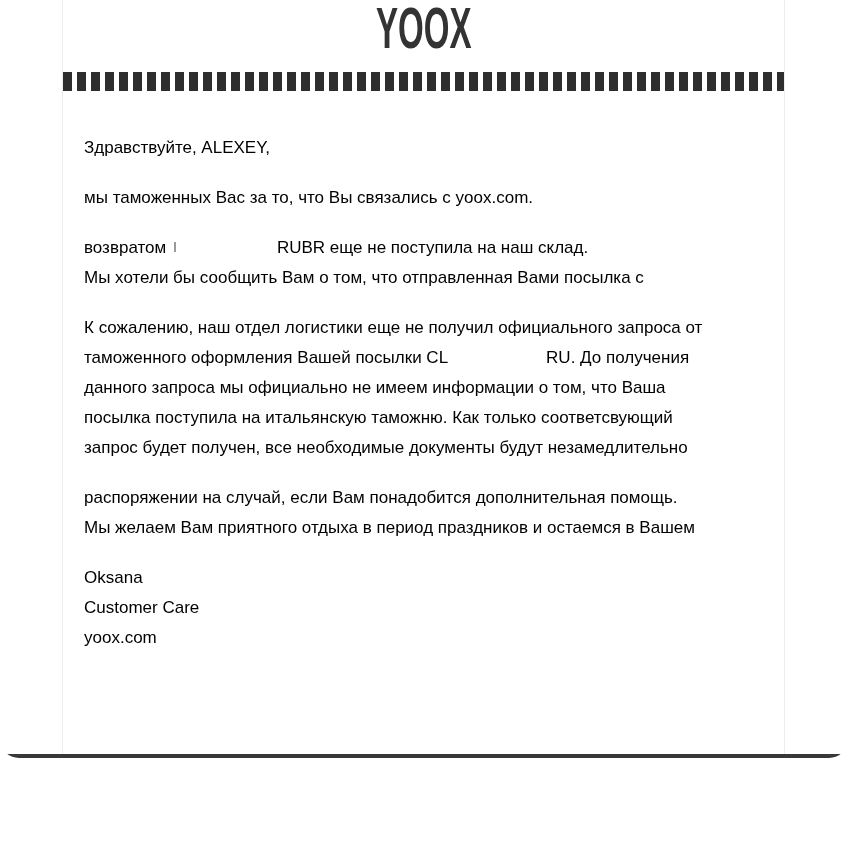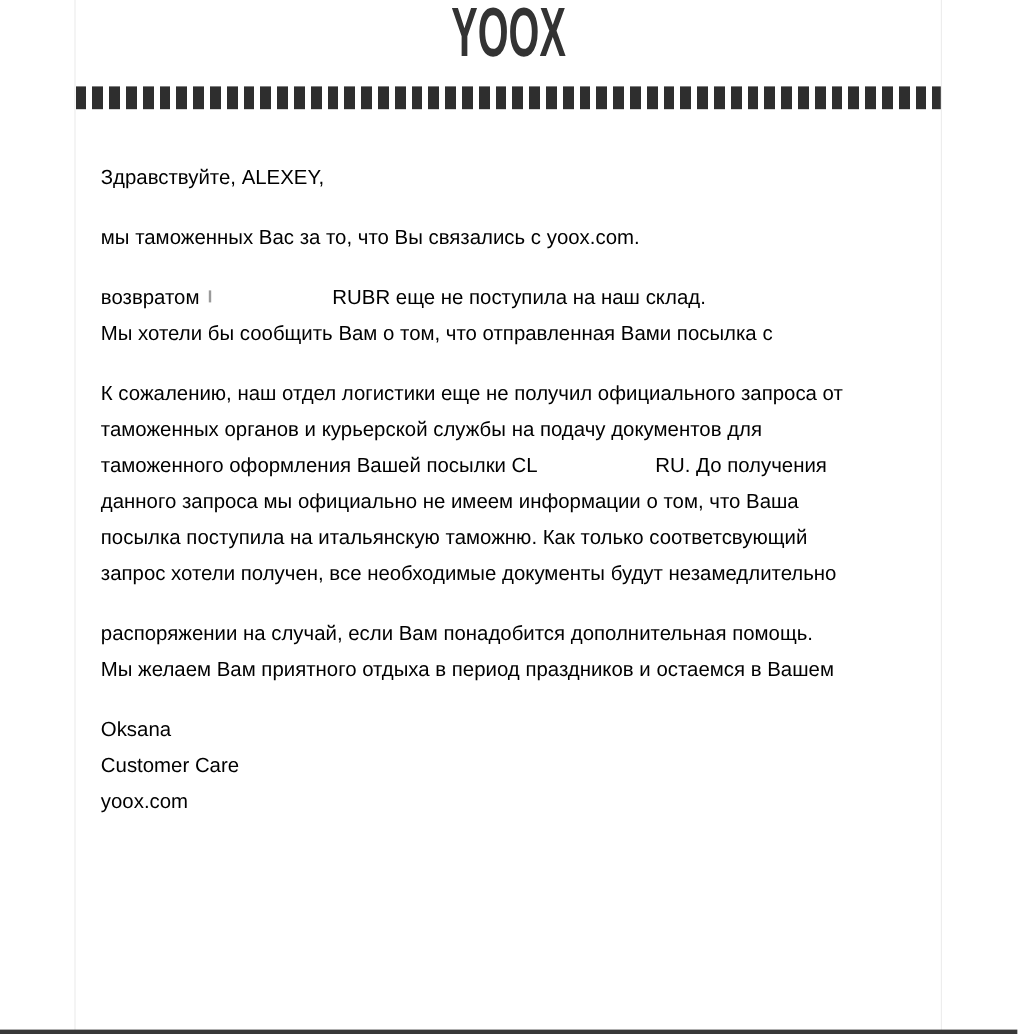--- a/index.html
+++ b/index.html
@@ -13,23 +13,24 @@
   *{margin:0;padding:0;box-sizing:border-box;}
   html,body{background:var(--bg);}
   body{
     width:848px;height:862px;
     font-family:"Liberation Sans", sans-serif;
     color:var(--text);
     overflow:hidden;
   }
   .page{
     position:relative;
-    width:848px;height:862px;
+    width:848px;height:758px;
     background:var(--bg);
     overflow:hidden;
+    border-radius:19px;
   }
   .content{
     position:absolute;
     left:62px;top:0;
     width:723px;height:862px;
     background:var(--bg);
     border-left:1px solid var(--border);
     border-right:1px solid var(--border);
   }
   .logo-row{
@@ -102,25 +103,24 @@
         </div>
         <div class="paragraph">
           <div class="line"><span>мы таможенных Вас за то, что Вы связались с yoox.com.</span></div>
         </div>
         <div class="paragraph">
           <div class="line"><span>возвратом </span><span class="redaction-gap" style="width: 106px;"><span class="artifact"></span></span><span>RUBR еще не поступила на наш склад.</span></div>
           <div class="line"><span>Мы хотели бы сообщить Вам о том, что отправленная Вами посылка с</span></div>
         </div>
         <div class="paragraph">
           <div class="line"><span>К сожалению, наш отдел логистики еще не получил официального запроса от</span></div>
-          <div class="line"><span>таможенных органов и курьерской службы на подачу документов для</span></div>
           <div class="line"><span>таможенного оформления Вашей посылки CL</span><span class="redaction-gap" style="width: 98px;"></span><span>RU. До получения</span></div>
           <div class="line"><span>данного запроса мы официально не имеем информации о том, что Ваша</span></div>
           <div class="line"><span>посылка поступила на итальянскую таможню. Как только соответсвующий</span></div>
-          <div class="line"><span>запрос хотели получен, все необходимые документы будут незамедлительно</span></div>
+          <div class="line"><span>запрос будет получен, все необходимые документы будут незамедлительно</span></div>
         </div>
         <div class="paragraph">
           <div class="line"><span>распоряжении на случай, если Вам понадобится дополнительная помощь.</span></div>
           <div class="line"><span>Мы желаем Вам приятного отдыха в период праздников и остаемся в Вашем</span></div>
         </div>
         <div class="paragraph">
           <div class="line"><span>Oksana</span></div>
           <div class="line"><span>Customer Care</span></div>
           <div class="line"><span>yoox.com</span></div>
         </div>

